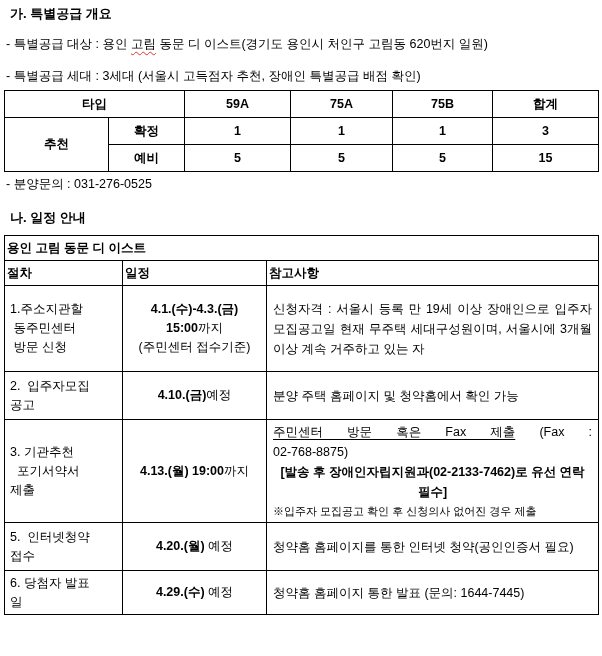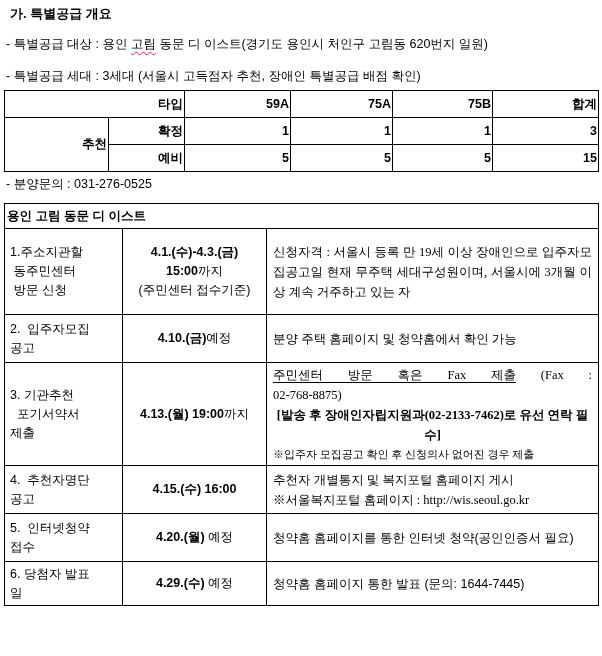--- a/index.html
+++ b/index.html
@@ -21,34 +21,34 @@
     text-decoration: underline wavy #e03131;
     text-decoration-thickness: 1px;
     text-underline-offset: 3px;
   }
 
   table { border-collapse: collapse; table-layout: fixed; width: 594px; }
   td { border: 1px solid #000; box-sizing: border-box; vertical-align: middle; overflow: hidden; }
 
   
   .t1 { border: 1.5px solid #000; margin: 4px 0 2px 0; }
-  .t1 td { text-align: right; font-weight: bold; height: 27px; }
+  .t1 td { text-align: center; font-weight: bold; height: 27px; }
 
   .contact-line { margin: 2px 0 0 2px; line-height: 20px; }
 
   .sec-b { margin: 15px 0 0 6px; }
 
   
   .t2 { border: 1.5px solid #000; margin-top: 9px; }
   .t2 td { padding: 2px 5px; }
   .row-title td, .row-head td { text-align: left; font-weight: bold; height: 25px; padding: 2px; }
   .step { white-space: pre-line; line-height: 19px; padding: 2px 3px; }
   .date { text-align: center; line-height: 19px; }
   .b { font-weight: bold; text-align: center; }
-  .note { text-align: justify; line-height: 20px; font-family: Liberation Serif, serif; }
+  .note { text-align: justify; line-height: 20px; }
   .note-center { text-align: left; line-height: 20px; }
   .jline { text-align: justify; text-align-last: justify; }
   .ul { text-decoration: underline; text-underline-offset: 3px; }
   .small { font-size: 11px; line-height: 18px; text-align: right; text-align-last: left; }
   .r1 td { height: 86px; }
   .r2 td { height: 48px; }
   .r3 td { height: 98px; }
   .r4 td { height: 48px; }
   .r5 td { height: 48px; }
   .r6 td { height: 44px; }
@@ -95,30 +95,36 @@
       <td>5</td>
       <td>5</td>
       <td>5</td>
       <td>15</td>
     </tr>
   </tbody>
     </table>
 
   <p class="contact-line">- 분양문의 : 031-276-0525</p>
 
+  <div class="sec-heading sec-b">나. 일정 안내</div>
 
   <table class="t2">
     <colgroup>
       <col style="width:118px">
         <col style="width:144px">
         <col style="width:332px">
     </colgroup>
     <tbody>
         <tr class="row-title">
       <td colspan="3">용인 고림 동문 디 이스트</td>
+    </tr>
+    <tr class="row-head">
+      <td>절차</td>
+      <td>일정</td>
+      <td>참고사항</td>
     </tr>
 
     <tr class="r1">
       <td class="step">1.주소지관할
 &nbsp;동주민센터
 &nbsp;방문 신청</td>
       <td class="date">
         <div class="b">4.1.(수)-4.3.(금)</div>
         <div><span class="b">15:00</span><span>까지</span></div>
         <div>(주민센터 접수기준)</div>
@@ -139,29 +145,20 @@
 제출</td>
       <td class="date"><span class="b">4.13.(월) 19:00</span><span>까지</span></td>
       <td class="note note-cell">
         <div class="jline"><span class="ul">주민센터 방문 혹은 Fax 제출</span> <span>(Fax :</span></div>
         <div>02-768-8875)</div>
         <div class="b">[발송 후 장애인자립지원과(02-2133-7462)로 유선 연락 필수]</div>
         <div class="small">※입주자 모집공고 확인 후 신청의사 없어진 경우 제출</div>
       </td>
     </tr>
 
-    <tr class="r4">
-      <td class="step">4.&nbsp;&nbsp;추천자명단
-공고</td>
-      <td class="date"><span class="b">4.15.(수) 16:00</span></td>
-      <td class="note note-cell">
-        <div>추천자 개별통지 및 복지포털 홈페이지 게시</div>
-        <div>※서울복지포털 홈페이지 : http://wis.seoul.go.kr</div>
-      </td>
-    </tr>
 
     <tr class="r5">
       <td class="step">5.&nbsp;&nbsp;인터넷청약
 접수</td>
       <td class="date"><span class="b">4.20.(월)</span><span>&nbsp;예정</span></td>
       <td class="note-center note-cell">청약홈 홈페이지를 통한 인터넷 청약(공인인증서 필요)</td>
     </tr>
 
     <tr class="r6">
       <td class="step">6. 당첨자 발표

